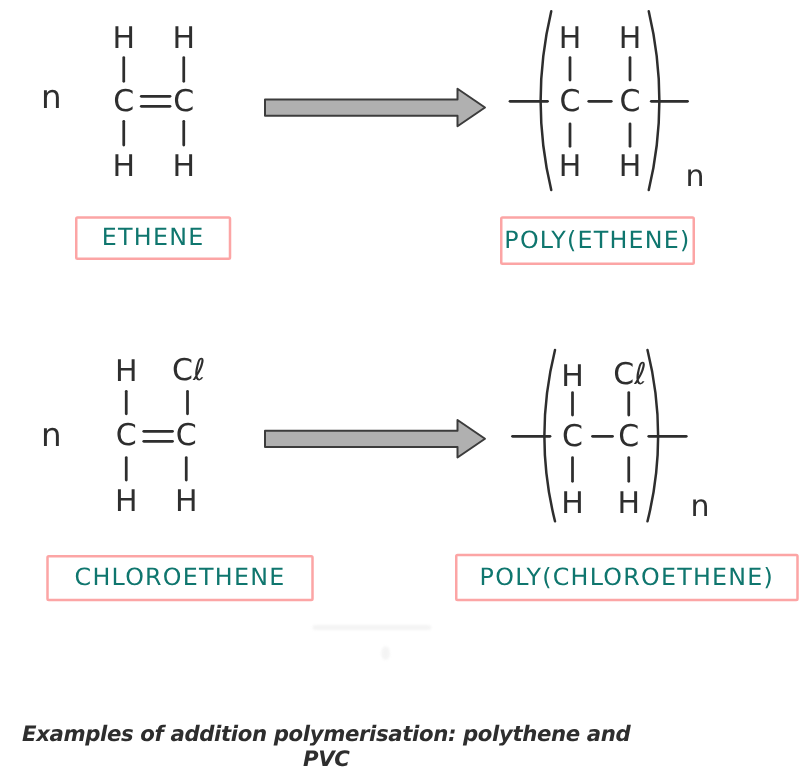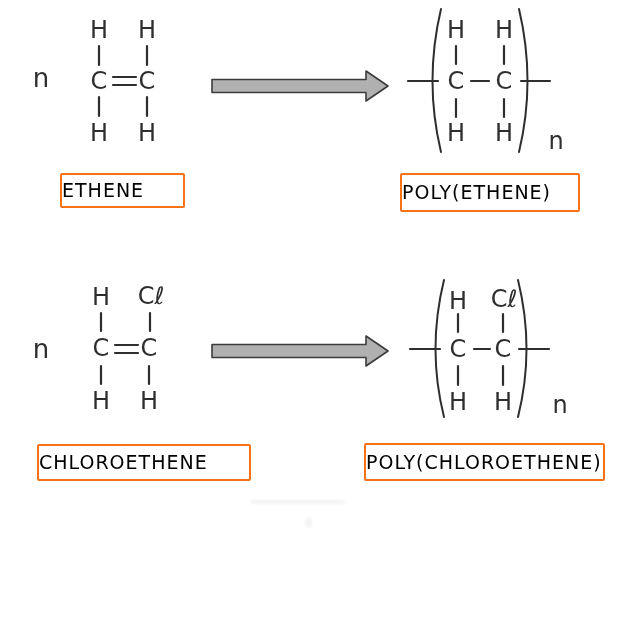--- a/index.html
+++ b/index.html
@@ -14,23 +14,23 @@
   }
   .coef{
     position:absolute;transform:translate(-50%,-50%);
     font-size:26px;color:#2e2e2e;line-height:1;
   }
   .sub-n{
     position:absolute;transform:translate(-50%,-50%);
     font-size:24px;color:#2e2e2e;line-height:1;
   }
   .label-box{
-    position:absolute;box-sizing:border-box;border:2px solid #f97316;border-radius:2px;
-    background:#fff;display:flex;align-items:center;justify-content:flex-start;
-    font-size:19px;letter-spacing:1px;color:#000000;white-space:nowrap;line-height:1;
+    position:absolute;box-sizing:border-box;border:2px solid #fca5a5;border-radius:2px;
+    background:#fff;display:flex;align-items:center;justify-content:center;
+    font-size:19px;letter-spacing:1px;color:#0f766e;white-space:nowrap;line-height:1;
   }
   .caption{
     position:absolute;left:0;top:578px;width:522px;text-align:center;
     font-style:italic;font-weight:600;font-size:17px;letter-spacing:-0.3px;color:#2e2e2e;
   }
   .smudge{
     position:absolute;left:250px;top:500px;width:95px;height:4px;
     background:#cfcfcf;opacity:0.22;filter:blur(1px);border-radius:2px;
   }
   .smudge2{
@@ -110,21 +110,21 @@
       <span class="atom" style="left:456px;top:81px">C</span>
       <span class="atom" style="left:504px;top:81px">C</span>
       <span class="atom" style="left:456px;top:133px">H</span>
       <span class="atom" style="left:504px;top:133px">H</span>
       <span class="sub-n" style="left:556px;top:141px">n</span>
     </div>
 
     <div class="label-box" style="left:60px;top:173px;width:125px;height:35px">
       <span>ETHENE</span>
     </div>
-    <div class="label-box" style="left:400px;top:173px;width:180px;height:39px">
+    <div class="label-box" style="left:400px;top:173px;width:156px;height:39px">
       <span>POLY(ETHENE)</span>
     </div>
   </div>
 
   <div>
     <span class="coef" style="left:41px;top:349px">n</span>
 
     <div>
       <span class="atom" style="left:101px;top:297px">H</span>
       <span class="atom" style="left:151px;top:296px">Cℓ</span>
@@ -140,22 +140,23 @@
       <span class="atom" style="left:458px;top:349px">C</span>
       <span class="atom" style="left:503px;top:349px">C</span>
       <span class="atom" style="left:458px;top:402px">H</span>
       <span class="atom" style="left:503px;top:402px">H</span>
       <span class="sub-n" style="left:560px;top:405px">n</span>
     </div>
 
     <div class="label-box" style="left:37px;top:444px;width:214px;height:37px">
       <span>CHLOROETHENE</span>
     </div>
-    <div class="label-box" style="left:364px;top:443px;width:241px;height:38px">
+    <div class="label-box" style="left:364px;top:443px;width:275px;height:38px">
       <span>POLY(CHLOROETHENE)</span>
     </div>
   </div>
 
   <div class="smudge"></div>
   <div class="smudge2"></div>
 
+  <div class="caption">Examples of addition polymerisation: polythene and PVC</div>
 
 </div>
 
 </body></html>

